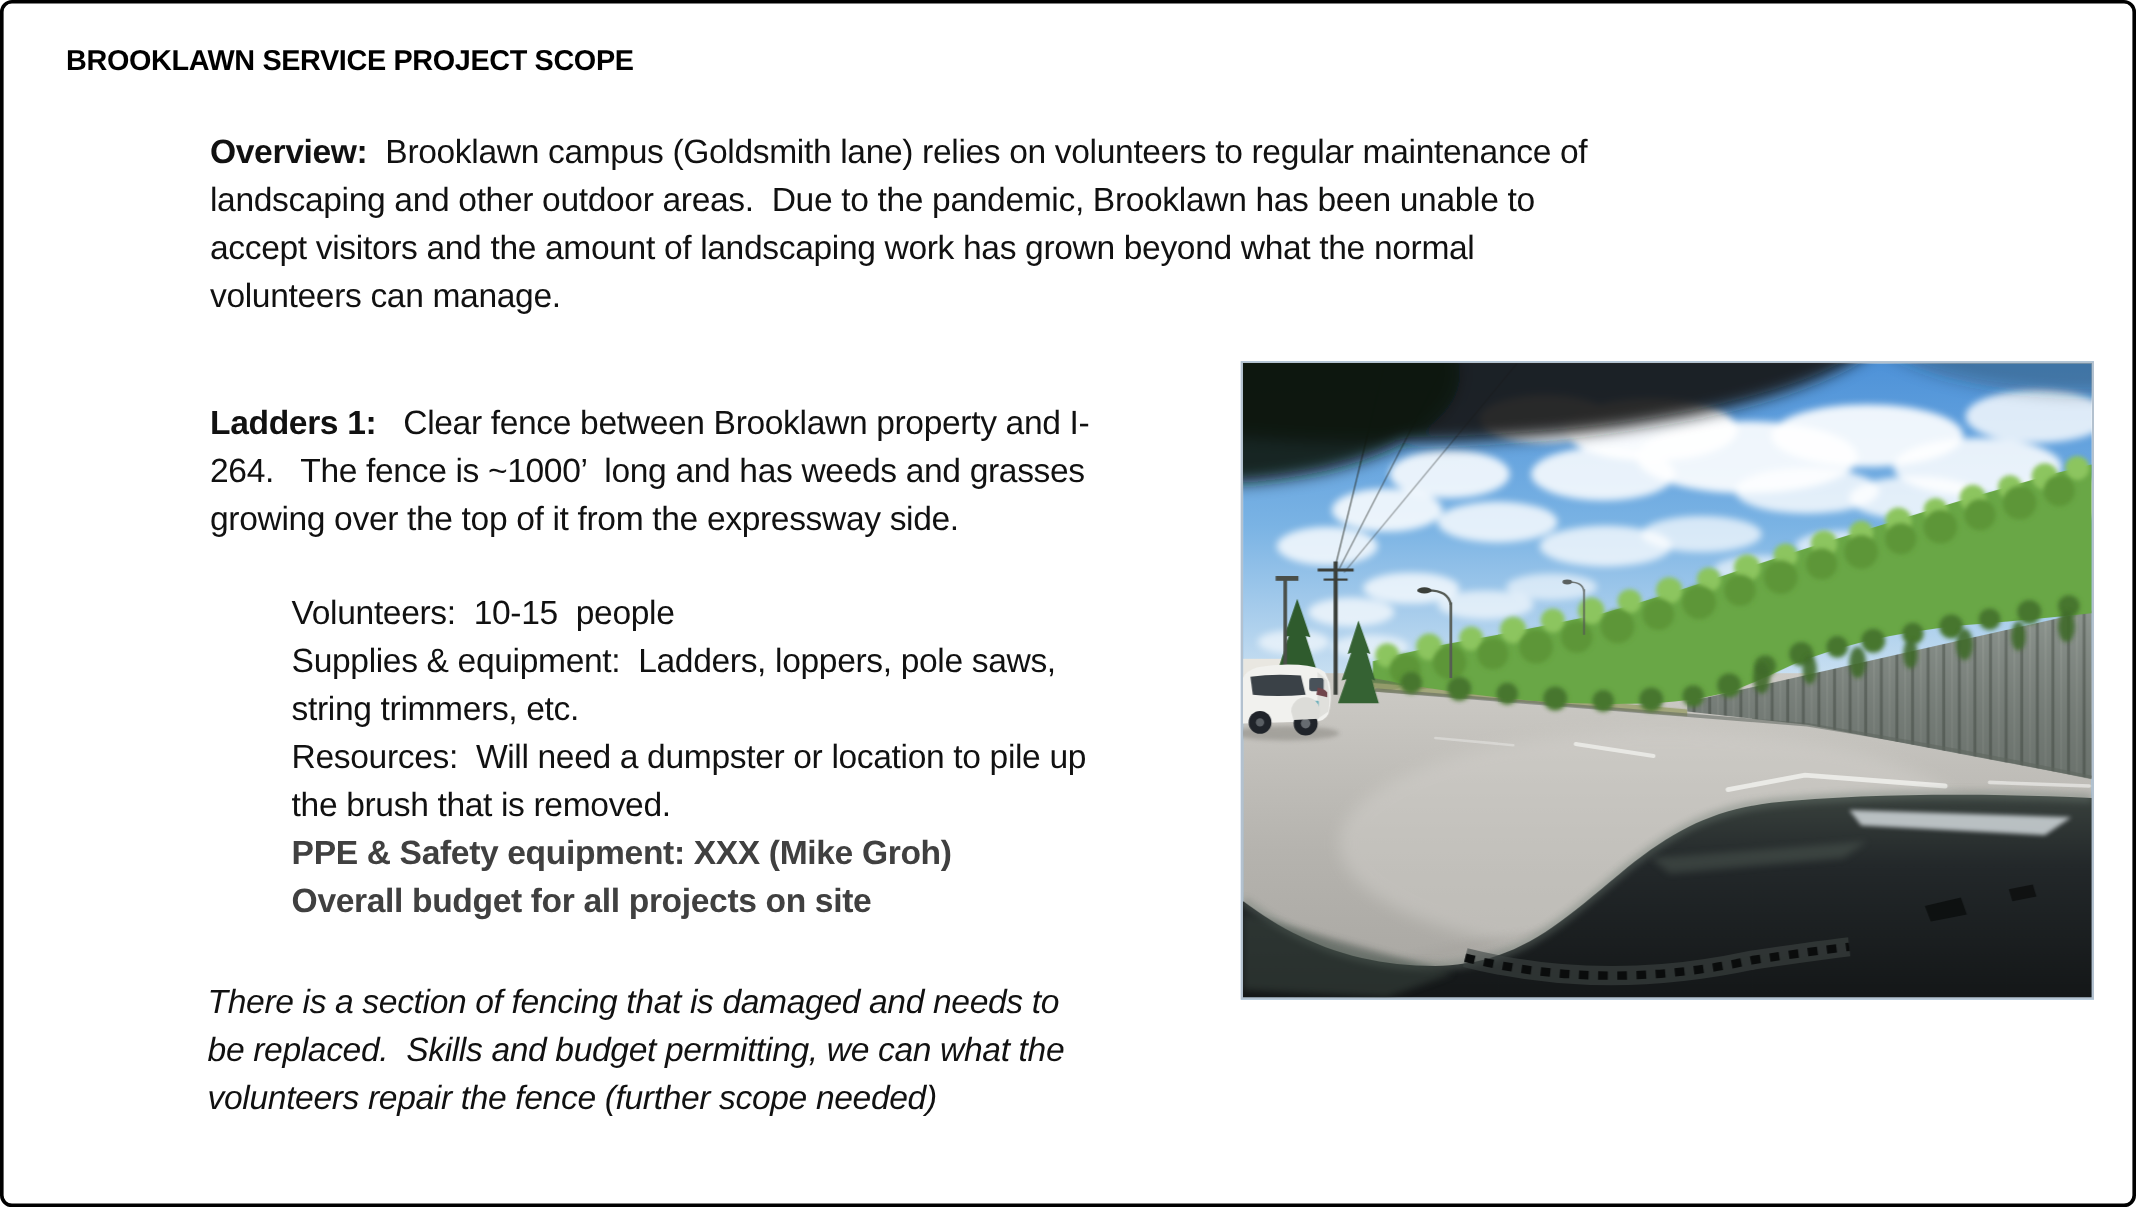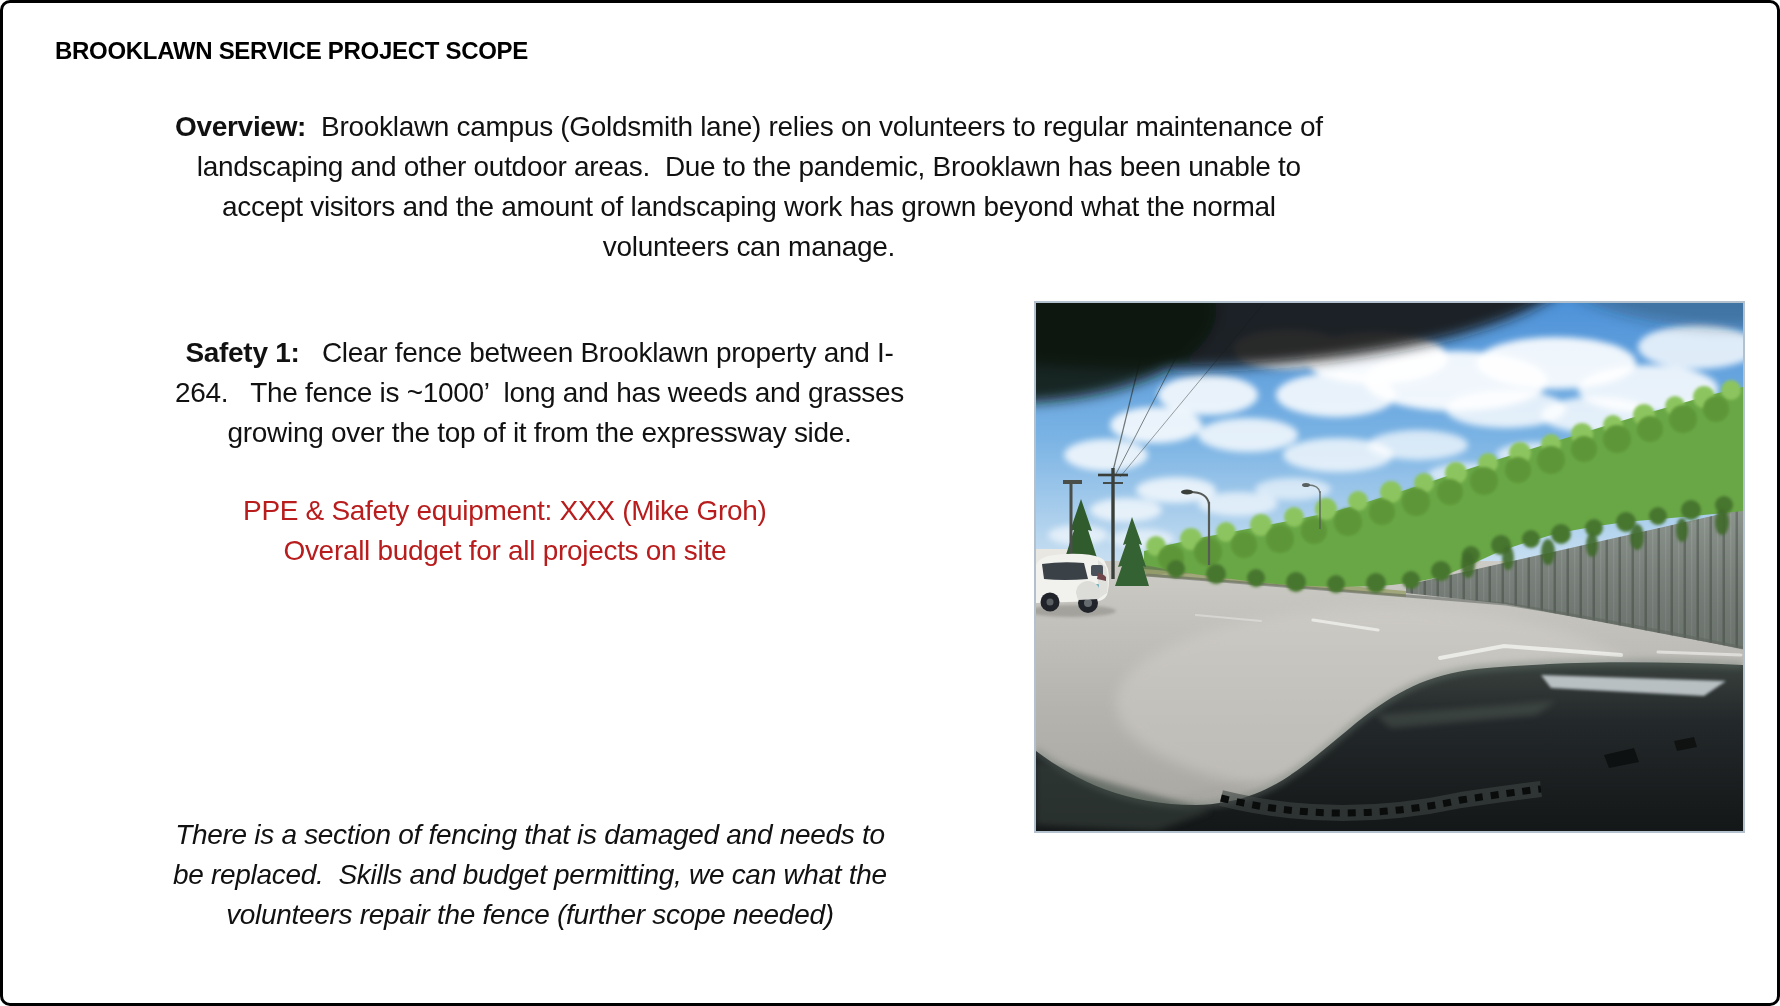--- a/index.html
+++ b/index.html
@@ -1,48 +1,53 @@
 <!DOCTYPE html>
 <html><head>
 <meta charset="utf-8">
 <style>
   html,body{margin:0;padding:0;background:#ffffff;}
   body{width:1780px;height:1006px;position:relative;overflow:hidden;
        font-family:"Liberation Sans","DejaVu Sans",sans-serif;color:#111;}
   .slide{position:absolute;inset:0;border:3px solid #000;border-radius:10px;background:#fff;box-sizing:border-box;}
   .doc-title{position:absolute;left:52px;top:34px;font-size:24px;font-weight:bold;
              letter-spacing:-0.3px;white-space:pre;color:#000;}
-  .para{position:absolute;font-size:28px;line-height:40px;letter-spacing:-0.3px;white-space:pre;text-align:center;}
+  .para{position:absolute;font-size:28px;line-height:40px;letter-spacing:-0.3px;white-space:pre;}
   .para b{font-weight:bold;}
   .overview{left:172px;top:104px;}
   .project1{left:172px;top:330px;}
   .details{left:240px;top:488px;}
-  .flag-red{color:#b91c1c;}
+  .flag-red{color:#404040;font-weight:bold;}
   .note{left:170px;top:812px;font-style:italic;}
   .photo{position:absolute;left:1031px;top:298px;width:707px;height:528px;
          border:2px solid #b3c1cf;background:#9ec9ec;}
   .photo svg{display:block;}
 </style>
 </head>
 <body>
 
 <div class="slide">
 
   <div class="doc-title">BROOKLAWN SERVICE PROJECT SCOPE</div>
 
   <div class="para overview"><b>Overview:</b><span>  Brooklawn campus (Goldsmith lane) relies on volunteers to regular maintenance of
 landscaping and other outdoor areas.  Due to the pandemic, Brooklawn has been unable to
 accept visitors and the amount of landscaping work has grown beyond what the normal
 volunteers can manage.</span></div>
 
-  <div class="para project1"><b>Safety 1:</b><span>   Clear fence between Brooklawn property and I-
+  <div class="para project1"><b>Ladders 1:</b><span>   Clear fence between Brooklawn property and I-
 264.   The fence is ~1000’  long and has weeds and grasses
 growing over the top of it from the expressway side.</span></div>
 
-  <div class="para details"><span class="flag-red">PPE &amp; Safety equipment: XXX (Mike Groh)
+  <div class="para details"><span>Volunteers:  10-15  people
+Supplies &amp; equipment:  Ladders, loppers, pole saws,
+string trimmers, etc.
+Resources:  Will need a dumpster or location to pile up
+the brush that is removed.
+</span><span class="flag-red">PPE &amp; Safety equipment: XXX (Mike Groh)
 Overall budget for all projects on site</span></div>
 
   <div class="para note">There is a section of fencing that is damaged and needs to
 be replaced.  Skills and budget permitting, we can what the
 volunteers repair the fence (further scope needed)</div>
 
   <div class="photo" role="img" aria-label="View through a car windshield of a parking lot beside a long wooden fence overgrown with green vines, blue sky with clouds, white SUV parked at left">
     <svg width="707" height="528" viewBox="0 0 707 528" xmlns="http://www.w3.org/2000/svg">
       <defs>
         <linearGradient id="sky" x1="0" y1="0" x2="0" y2="1">

